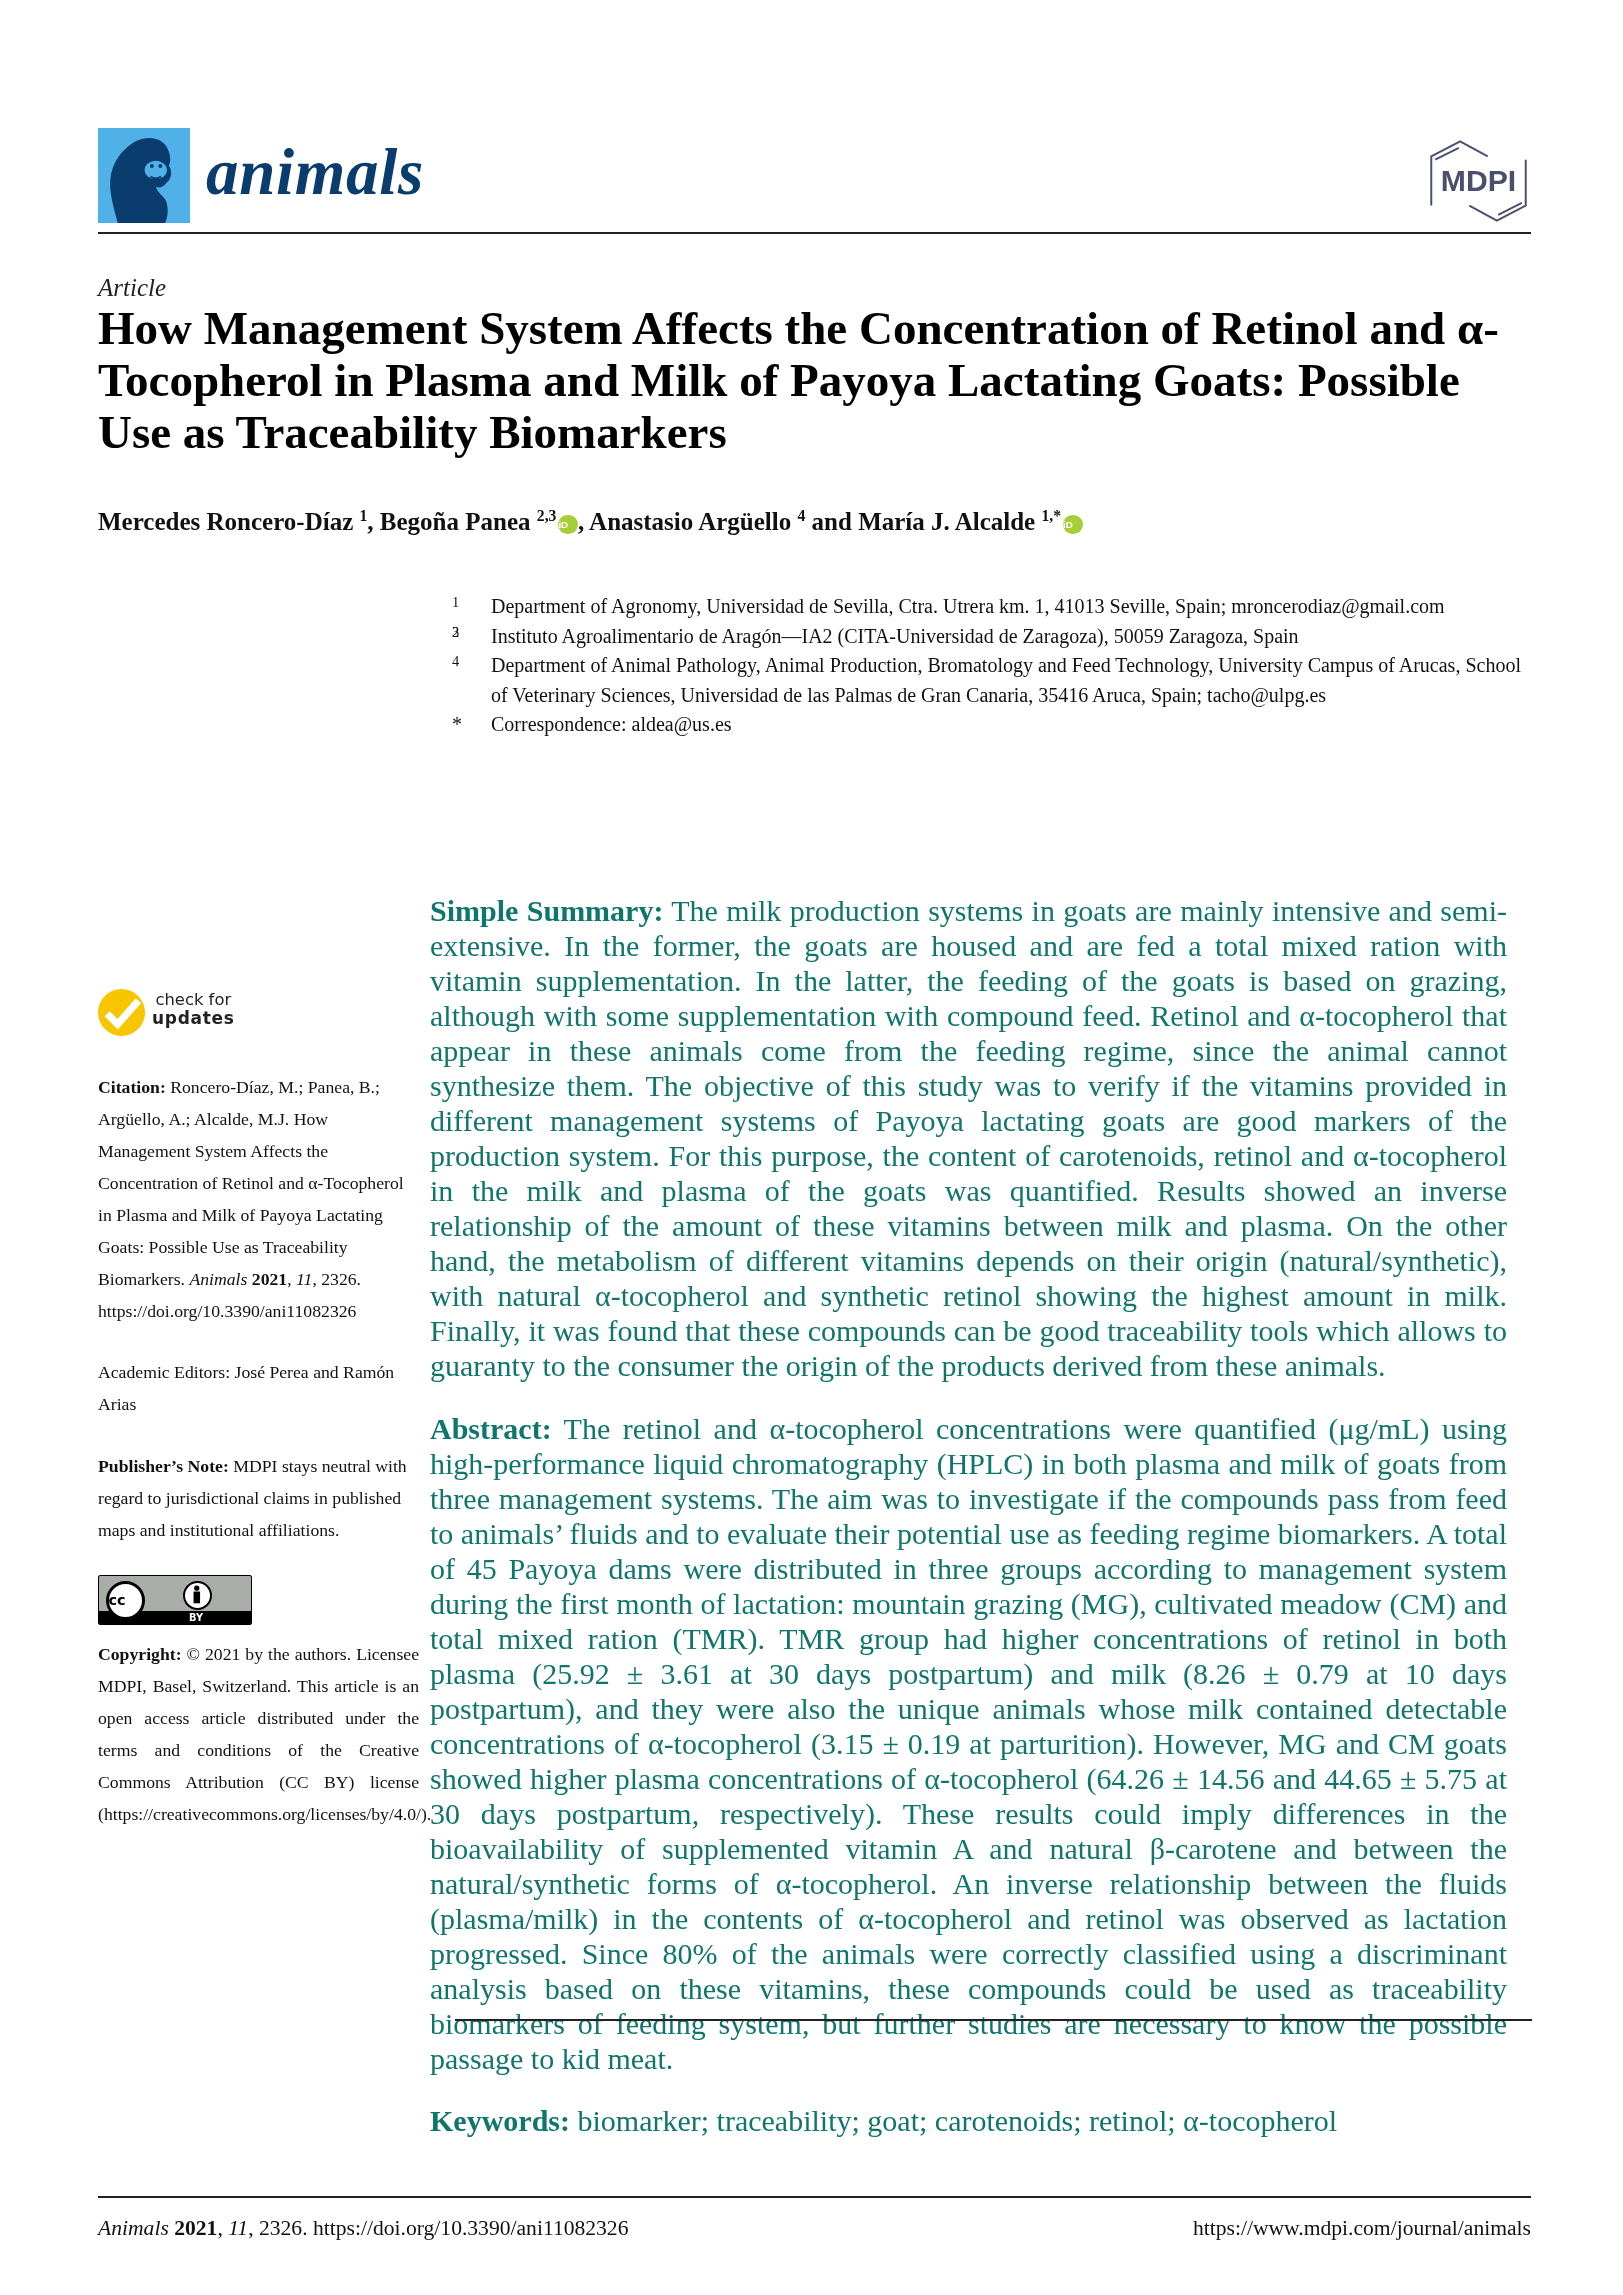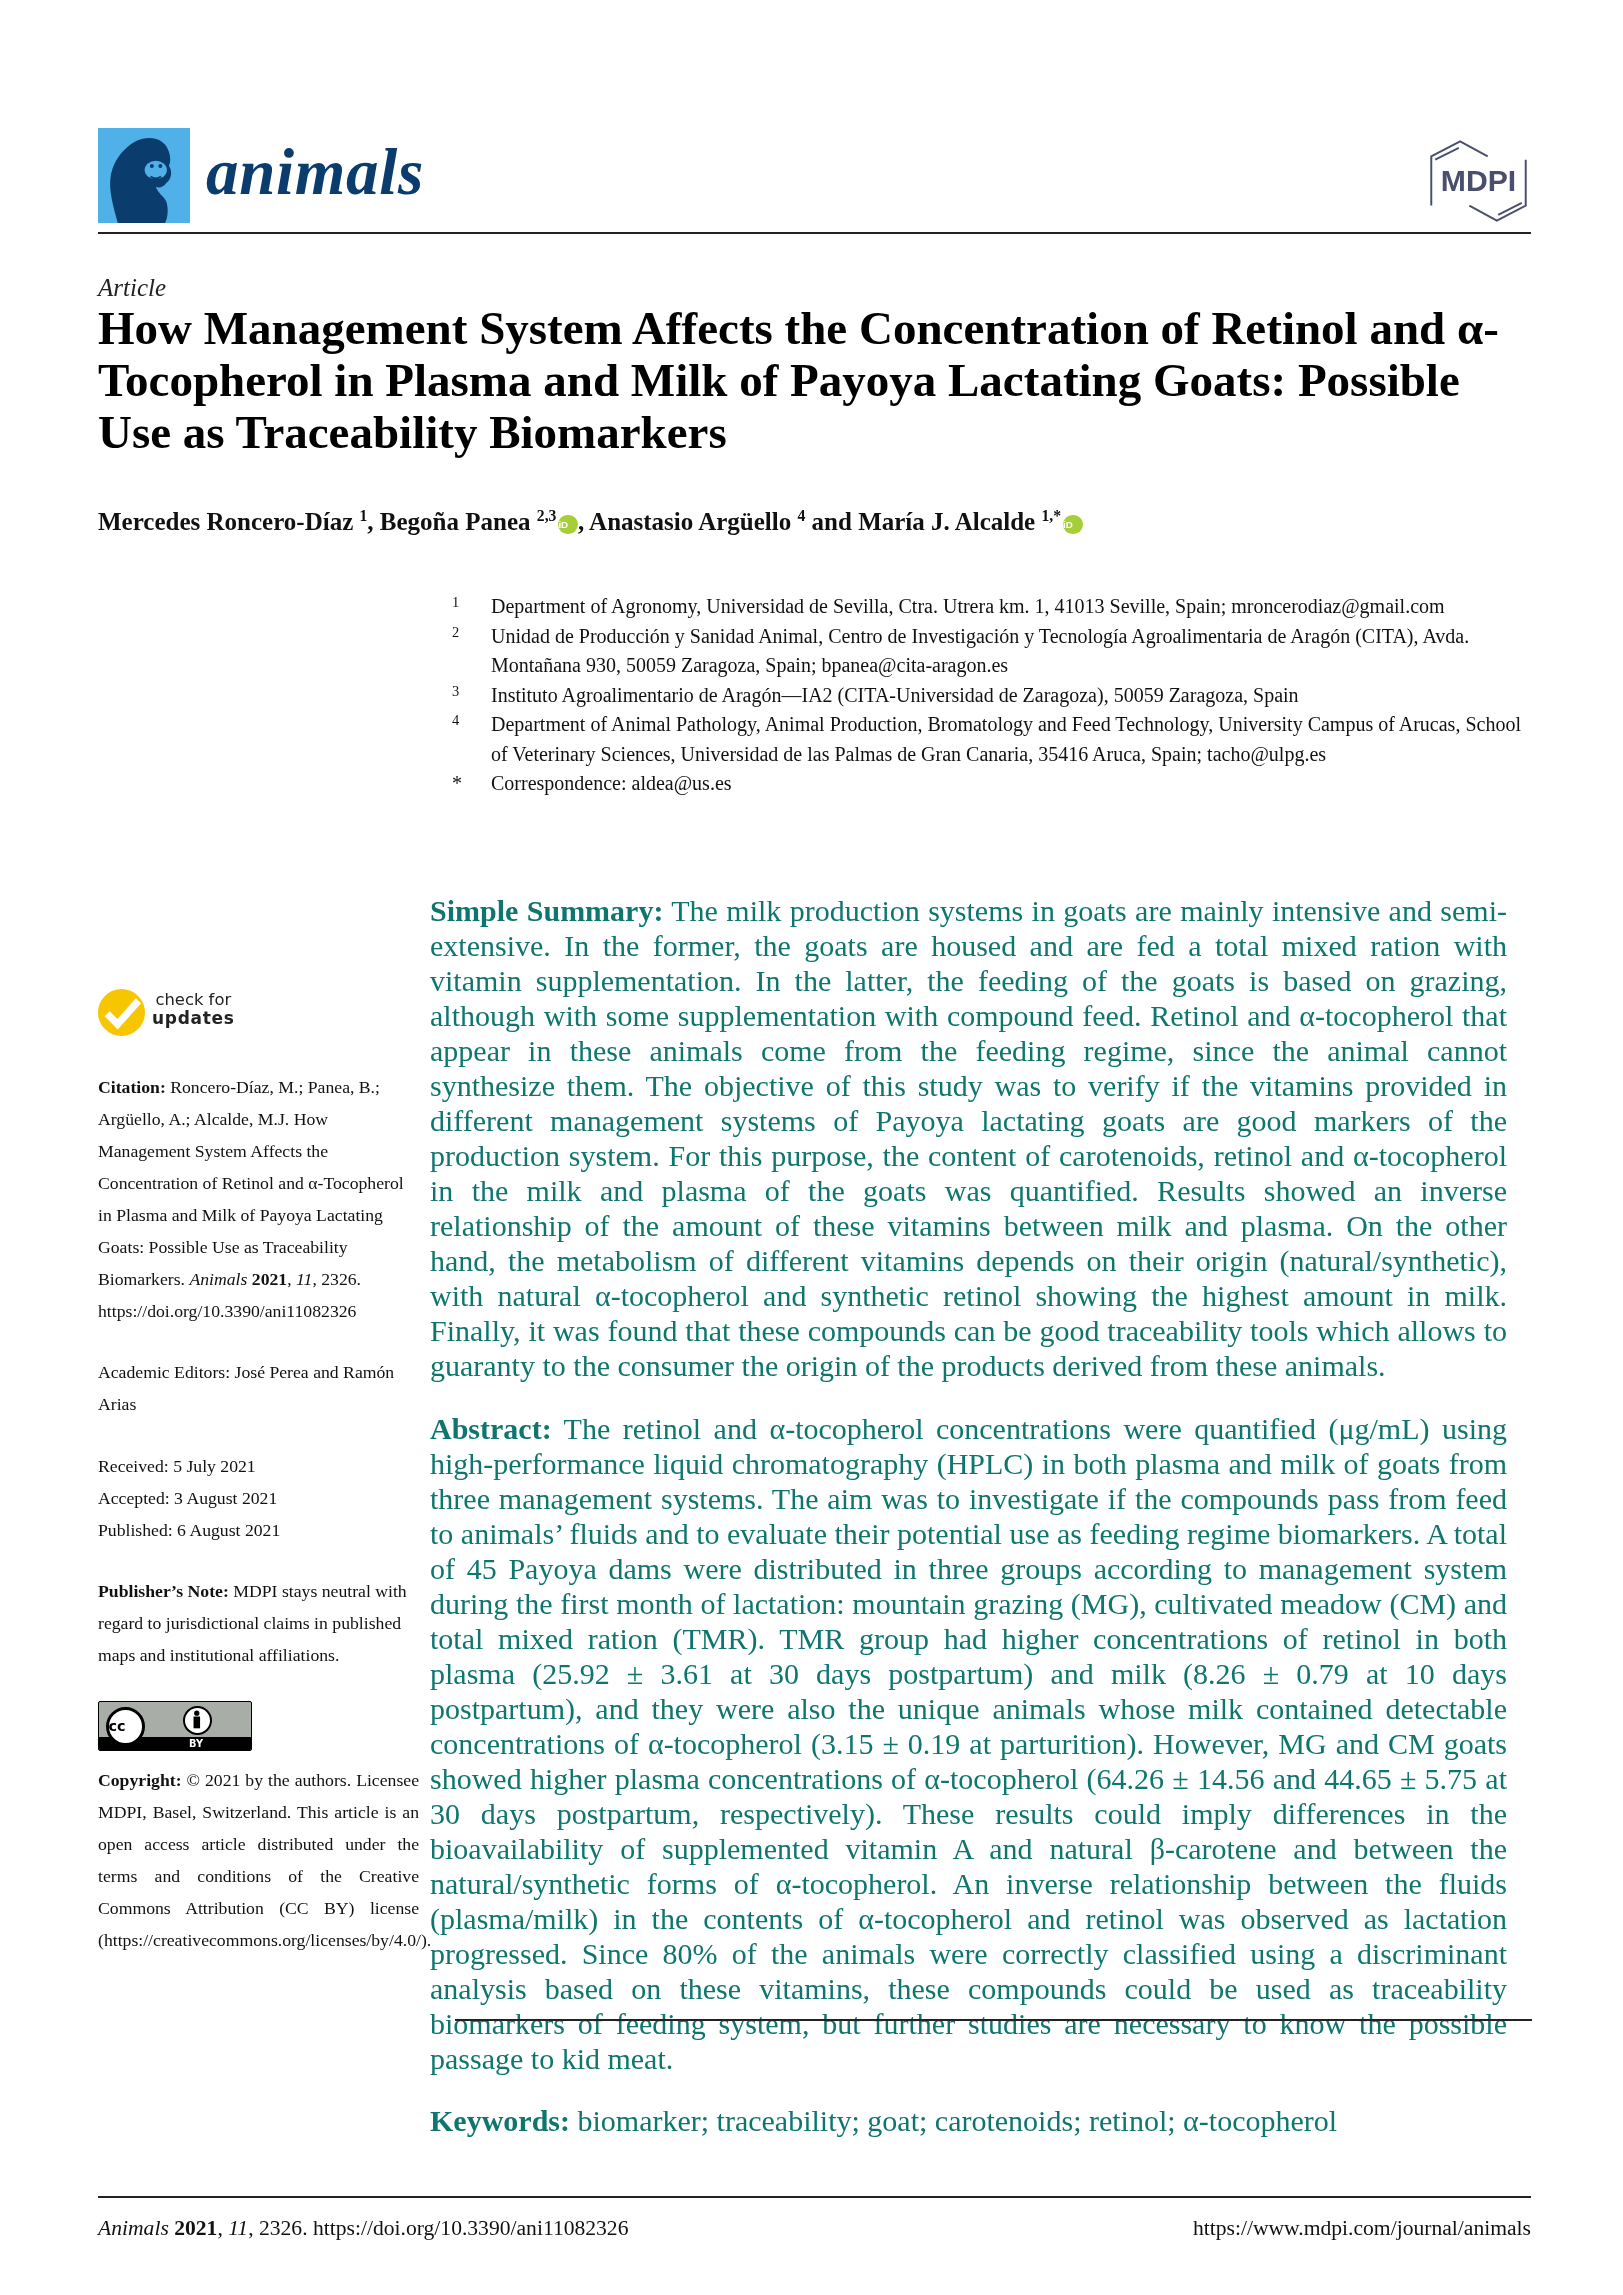--- a/index.html
+++ b/index.html
@@ -74,21 +74,21 @@
 </div>
 <div class="header-rule"></div>
 
 <div class="article-type">Article</div>
 <h1 class="title">How Management System Affects the Concentration of Retinol and α-Tocopherol in Plasma and Milk of Payoya Lactating Goats: Possible Use as Traceability Biomarkers</h1>
 
 <div class="authors" id="authors"><span>Mercedes Roncero-Díaz </span><sup>1</sup><span>, </span><span>Begoña Panea </span><sup>2,3</sup><span class="orcid">iD</span><span>, </span><span>Anastasio Argüello </span><sup>4</sup><span> and </span><span>María J. Alcalde </span><sup>1,*</sup><span class="orcid">iD</span></div>
 
 <div class="affils">
   <div class="affil"><span class="num">1</span><span>Department of Agronomy, Universidad de Sevilla, Ctra. Utrera km. 1, 41013 Seville, Spain; mroncerodiaz@gmail.com</span></div>
-  <div class="affil"><span class="num">2</span><span>Unidad de Producción y Sanidad Animal, Centro de Investigación y Tecnología Agroalimentaria de Aragón (CITA), Avda. Montañana 930, 50059 Zaragoza, Spain; bpanea@cita-aragon.es</span></div>
+  <div class="affil"><span class="num">2</span></div>
   <div class="affil"><span class="num">3</span><span>Instituto Agroalimentario de Aragón—IA2 (CITA-Universidad de Zaragoza), 50059 Zaragoza, Spain</span></div>
   <div class="affil"><span class="num">4</span><span>Department of Animal Pathology, Animal Production, Bromatology and Feed Technology, University Campus of Arucas, School of Veterinary Sciences, Universidad de las Palmas de Gran Canaria, 35416 Aruca, Spain; tacho@ulpg.es</span></div>
   <div class="affil"><span class="star">*</span><span>Correspondence: aldea@us.es</span></div>
 </div>
 
 <div class="sidebar">
   <div class="cfu">
     <div class="cfu-circle">
       <svg width="47" height="47" viewBox="0 0 72 72">
           <polyline points="14,38 30,54 62,18" fill="none" stroke="#fff" stroke-width="11"></polyline>
@@ -100,25 +100,20 @@
     </div>
   </div>
 
   <div class="side-block">
     <b>Citation:</b><span> Roncero-Díaz, M.; Panea, B.; Argüello, A.; Alcalde, M.J. How Management System Affects the Concentration of Retinol and α-Tocopherol in Plasma and Milk of Payoya Lactating Goats: Possible Use as Traceability Biomarkers. </span><i>Animals</i>
     <b>2021</b>, <i>11</i><span>, 2326. https://doi.org/10.3390/ani11082326</span>
   </div>
 
   <div class="side-block">Academic Editors: José Perea and Ramón Arias</div>
 
-  <div class="side-block">
-    <div>Received: 5 July 2021</div>
-    <div>Accepted: 3 August 2021</div>
-    <div>Published: 6 August 2021</div>
-  </div>
 
   <div class="side-block">
     <b>Publisher’s Note:</b><span> MDPI stays neutral with regard to jurisdictional claims in published maps and institutional affiliations.</span>
   </div>
 
   <div class="cc-badge">
     <div class="cc-bottom"></div>
     <div class="cc-circle">cc</div>
     <div class="by-circle">
       <svg width="23.6" height="23.6" viewBox="0 0 36 36">

